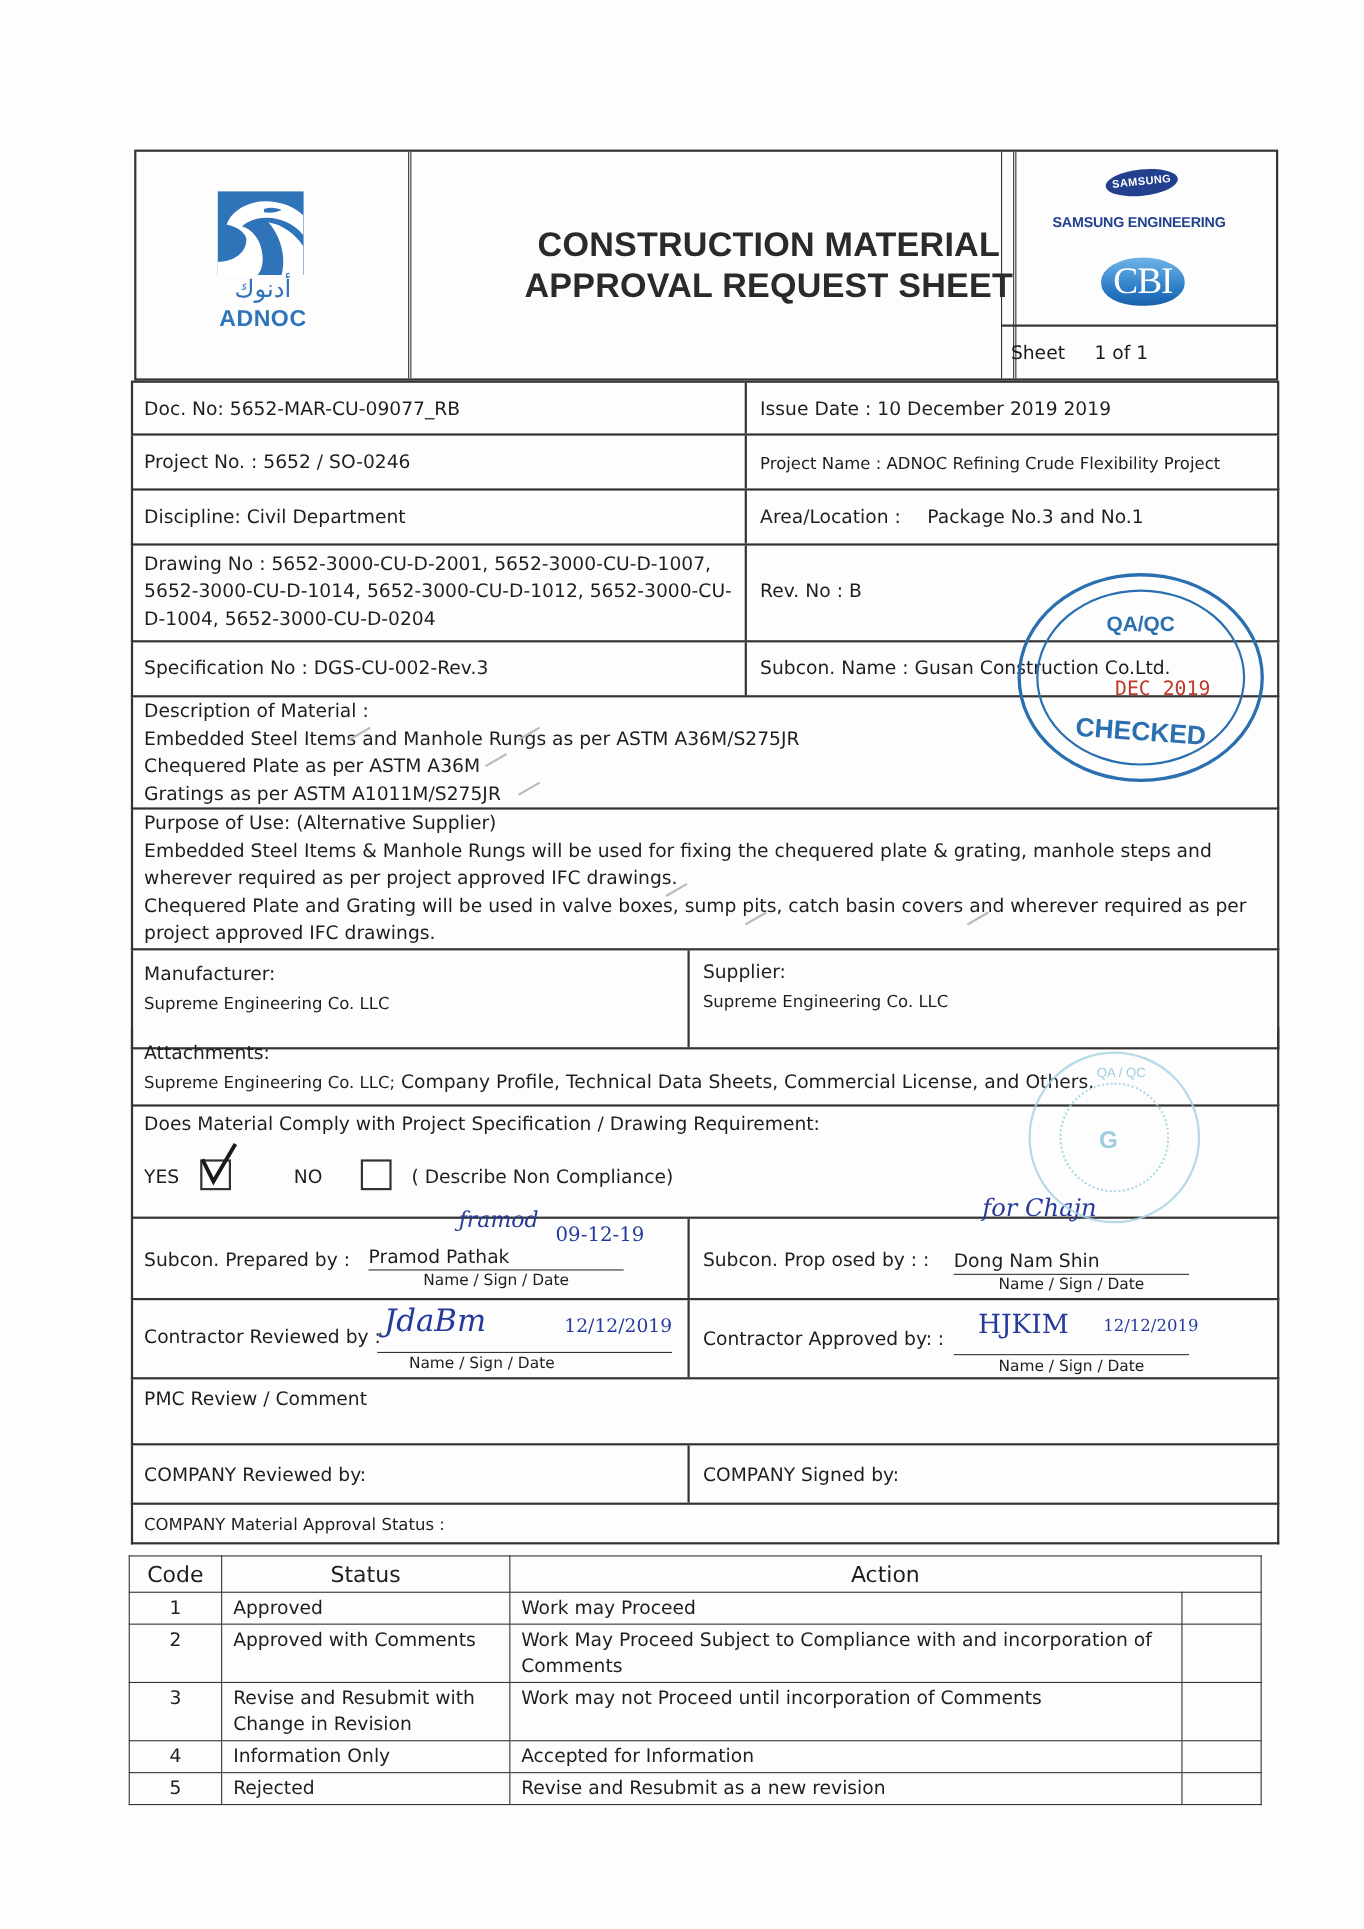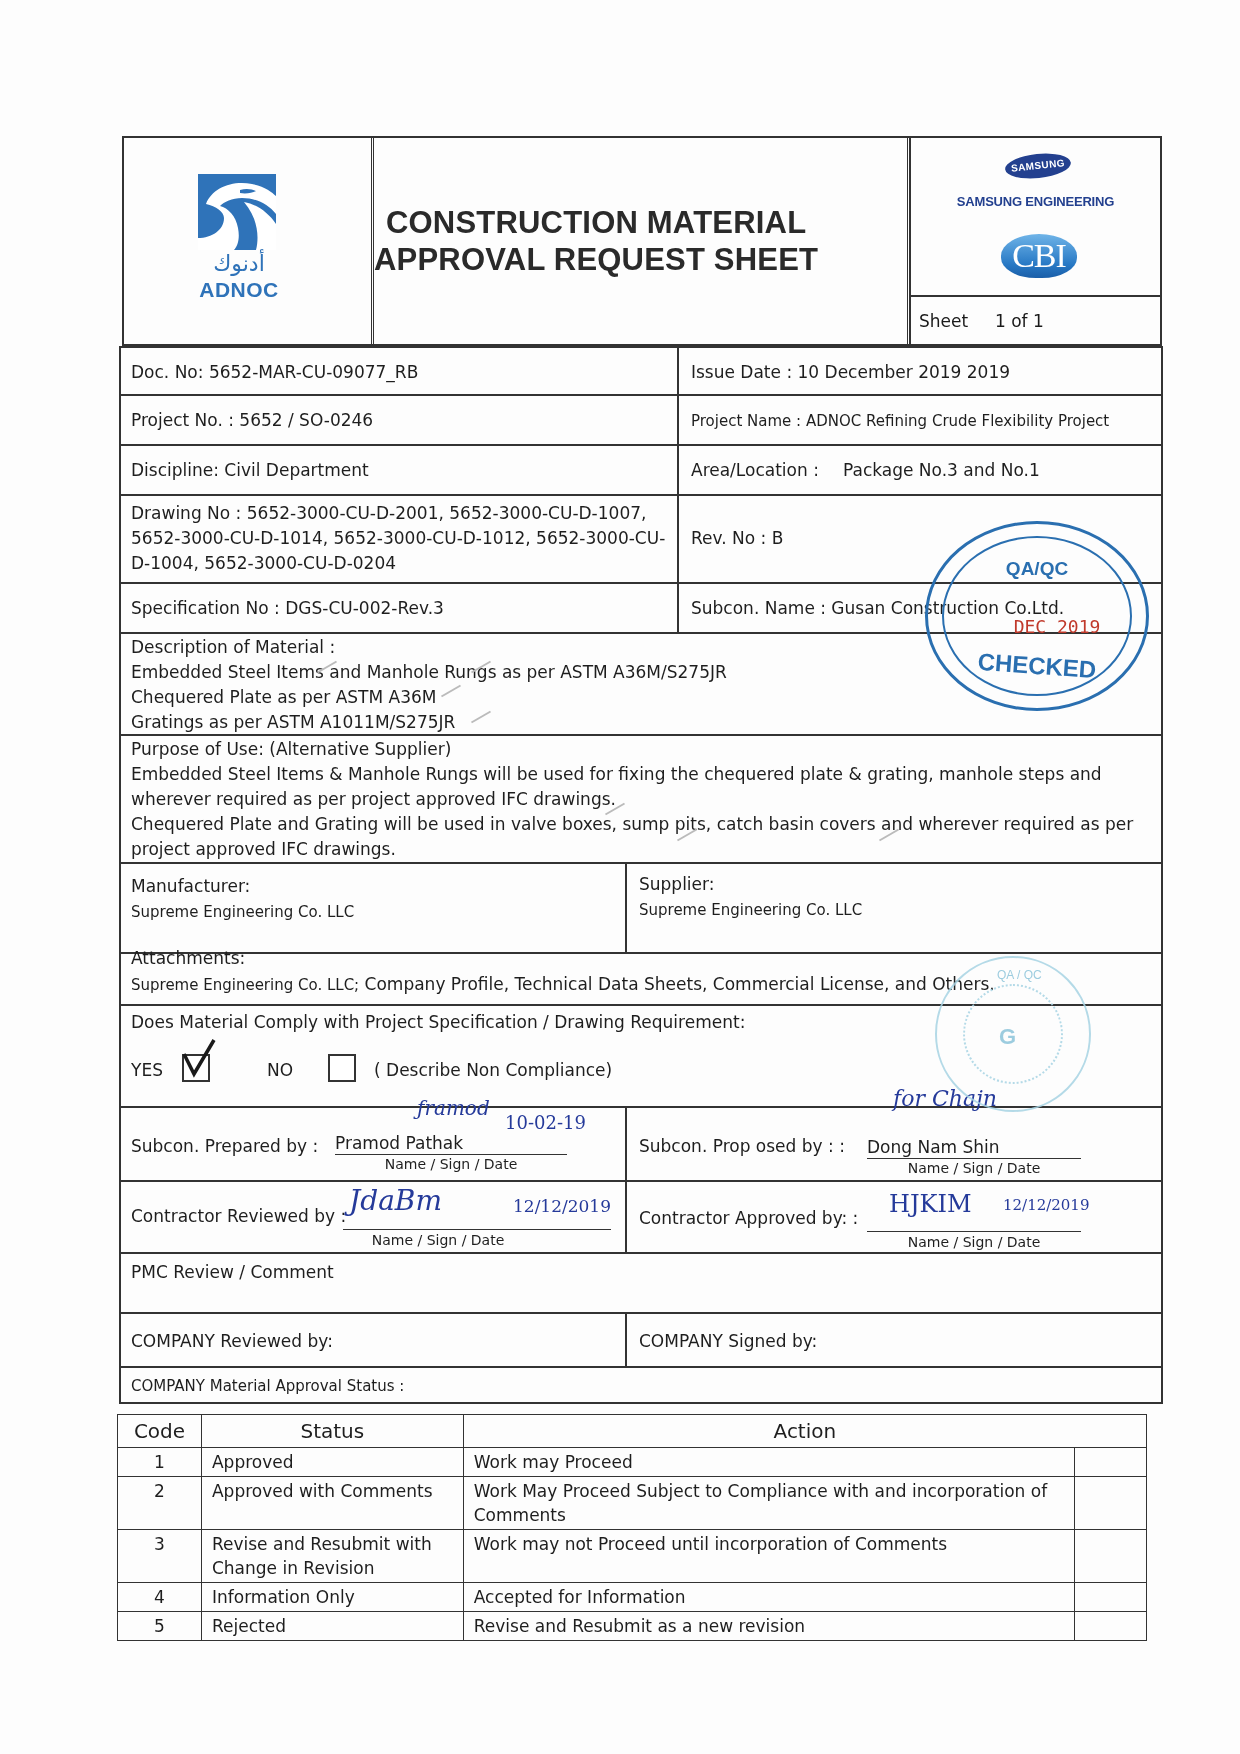--- a/index.html
+++ b/index.html
@@ -5,21 +5,21 @@
   * { box-sizing: border-box; margin: 0; padding: 0; }
   html, body { width: 1240px; height: 1754px; background: #ffffff; }
   body { position: relative; font-family: "Liberation Sans", sans-serif; color: #1a1a1a; overflow: hidden; }
 
   .page { position: absolute; left: 0; top: 0; width: 1240px; height: 1754px; background: #fdfdfd; }
 
   
   .hdr { position: absolute; left: 122px; top: 136px; width: 1040px; height: 210px; border: 2px solid #333; }
   .hdr .cell { position: absolute; top: 0; bottom: 0; border-right: 3px double #333; }
   .hdr .logo-cell { left: 0; width: 250px; }
-  .hdr .title-cell { left: 250px; width: 536px; display: flex; align-items: center; justify-content: flex-start; }
+  .hdr .title-cell { left: 264px; width: 536px; display: flex; align-items: center; justify-content: flex-end; }
   .hdr .right-cell { left: 786px; right: 0; border-right: none; border-left: 1px solid #333; }
   .title-text { font-family: "Liberation Sans", sans-serif; font-weight: bold; font-size: 31px; line-height: 37px; color: #2a2a2a; text-align: center; letter-spacing: 0.2px; }
 
   .adnoc-logo { position: absolute; left: 74px; top: 36px; width: 78px; height: 76px; background: #2f73b9; overflow: hidden; }
   .adnoc-logo svg { width: 78px; height: 76px; }
   .adnoc-arabic { position: absolute; left: 70px; top: 113px; width: 90px; text-align: center; font-size: 22px; color: #2f73b9; font-family: "DejaVu Sans", sans-serif; }
   .adnoc-word { position: absolute; left: 60px; top: 140px; width: 110px; text-align: center; font-size: 21px; font-weight: bold; color: #2f73b9; letter-spacing: 0.5px; }
 
   .samsung-oval { position: absolute; left: 94px; top: 16px; width: 66px; height: 24px; border-radius: 50%; background: #23408f; color: #fff; font-size: 10px; font-weight: bold; text-align: center; line-height: 24px; transform: rotate(-6deg); letter-spacing: 0.4px; }
   .samsung-eng { position: absolute; left: 0; right: 0; top: 56px; text-align: center; font-size: 13px; font-weight: bold; color: #23408f; letter-spacing: -0.2px; }
@@ -173,21 +173,21 @@
       <div class="txt" style="left:146px; top:52px;">NO</div>
       <div class="chk" style="left:207px; top:48px;"></div>
       <div class="txt" style="left:253px; top:52px;">( Describe Non Compliance)</div>
     </div>
 
     <div class="row" style="top:762px; height:74px;">
       <div class="txt" style="left:10px; top:26px;">Subcon. Prepared by :</div>
       <div class="sigline" style="left:214px; top:24px; width:232px;">Pramod Pathak</div>
       <div class="sig-caption" style="left:214px; top:48px; width:232px;">Name / Sign / Date</div>
       <div class="hand" style="left:296px; top:-12px; font-size:20px;">ƒramod</div>
-      <div class="hand" style="left:384px; top:4px; font-size:18px; font-style:normal;">10-02-19</div>
+      <div class="hand" style="left:384px; top:4px; font-size:18px; font-style:normal;">09-12-19</div>
 
       <div class="split" style="left:504px;"></div>
       <div class="txt" style="left:518px; top:26px;">Subcon. Prop osed by : :</div>
       <div class="sigline" style="left:746px; top:28px; width:214px;">Dong Nam Shin</div>
       <div class="sig-caption" style="left:746px; top:52px; width:214px;">Name / Sign / Date</div>
       <div class="hand" style="left:772px; top:-22px; font-size:22px;">for Chajn</div>
     </div>
 
     <div class="row" style="top:836px; height:72px;">
       <div class="txt" style="left:10px; top:22px;">Contractor Reviewed by :</div>

